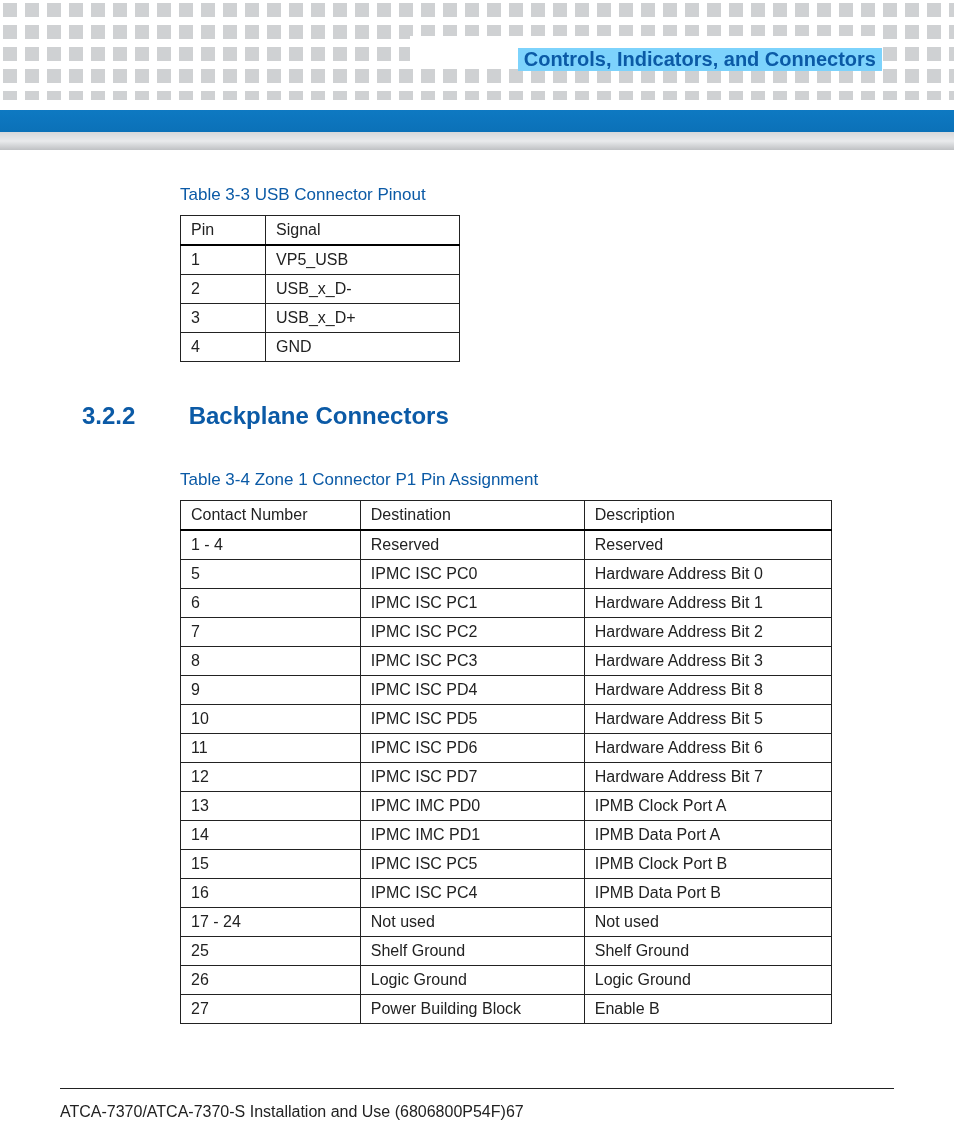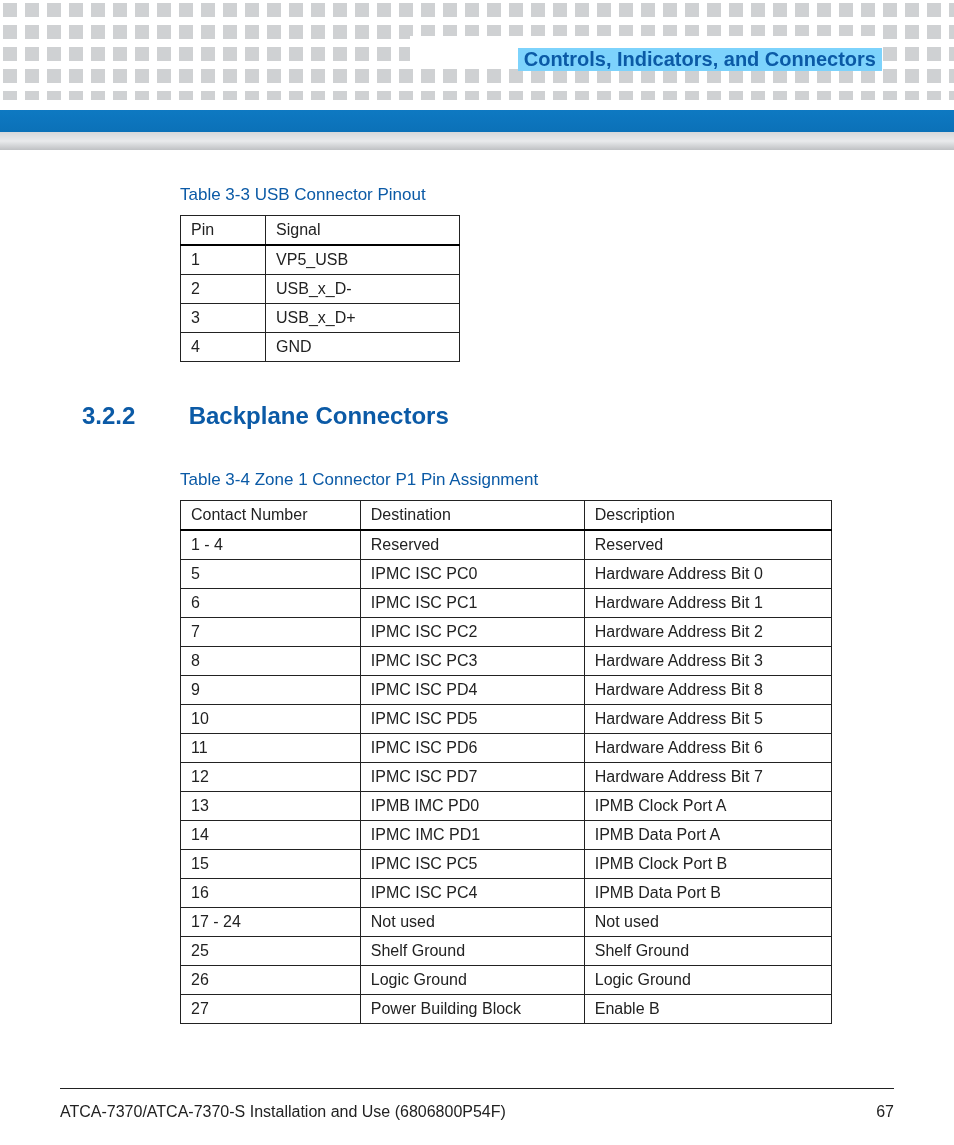--- a/index.html
+++ b/index.html
@@ -82,21 +82,21 @@
     left: 60px; right: 60px;
     bottom: 56px;
     height: 1px;
     background: #222;
   }
   .footer {
     position: absolute;
     left: 60px; right: 60px;
     bottom: 24px;
     display: flex;
-    justify-content: space-between;
+    justify-content: flex-start;
     font-size: 16px;
     color: #222;
   }
 </style>
 </head>
 <body>
 
 <div class="dot-band">
   <svg width="954" height="100">
     <defs>
@@ -199,21 +199,21 @@
           <td>IPMC ISC PD6</td>
           <td>Hardware Address Bit 6</td>
         </tr>
         <tr>
           <td>12</td>
           <td>IPMC ISC PD7</td>
           <td>Hardware Address Bit 7</td>
         </tr>
         <tr>
           <td>13</td>
-          <td>IPMB IMC PD0</td>
+          <td>IPMC IMC PD0</td>
           <td>IPMB Clock Port A</td>
         </tr>
         <tr>
           <td>14</td>
           <td>IPMC IMC PD1</td>
           <td>IPMB Data Port A</td>
         </tr>
         <tr>
           <td>15</td>
           <td>IPMC ISC PC5</td>

